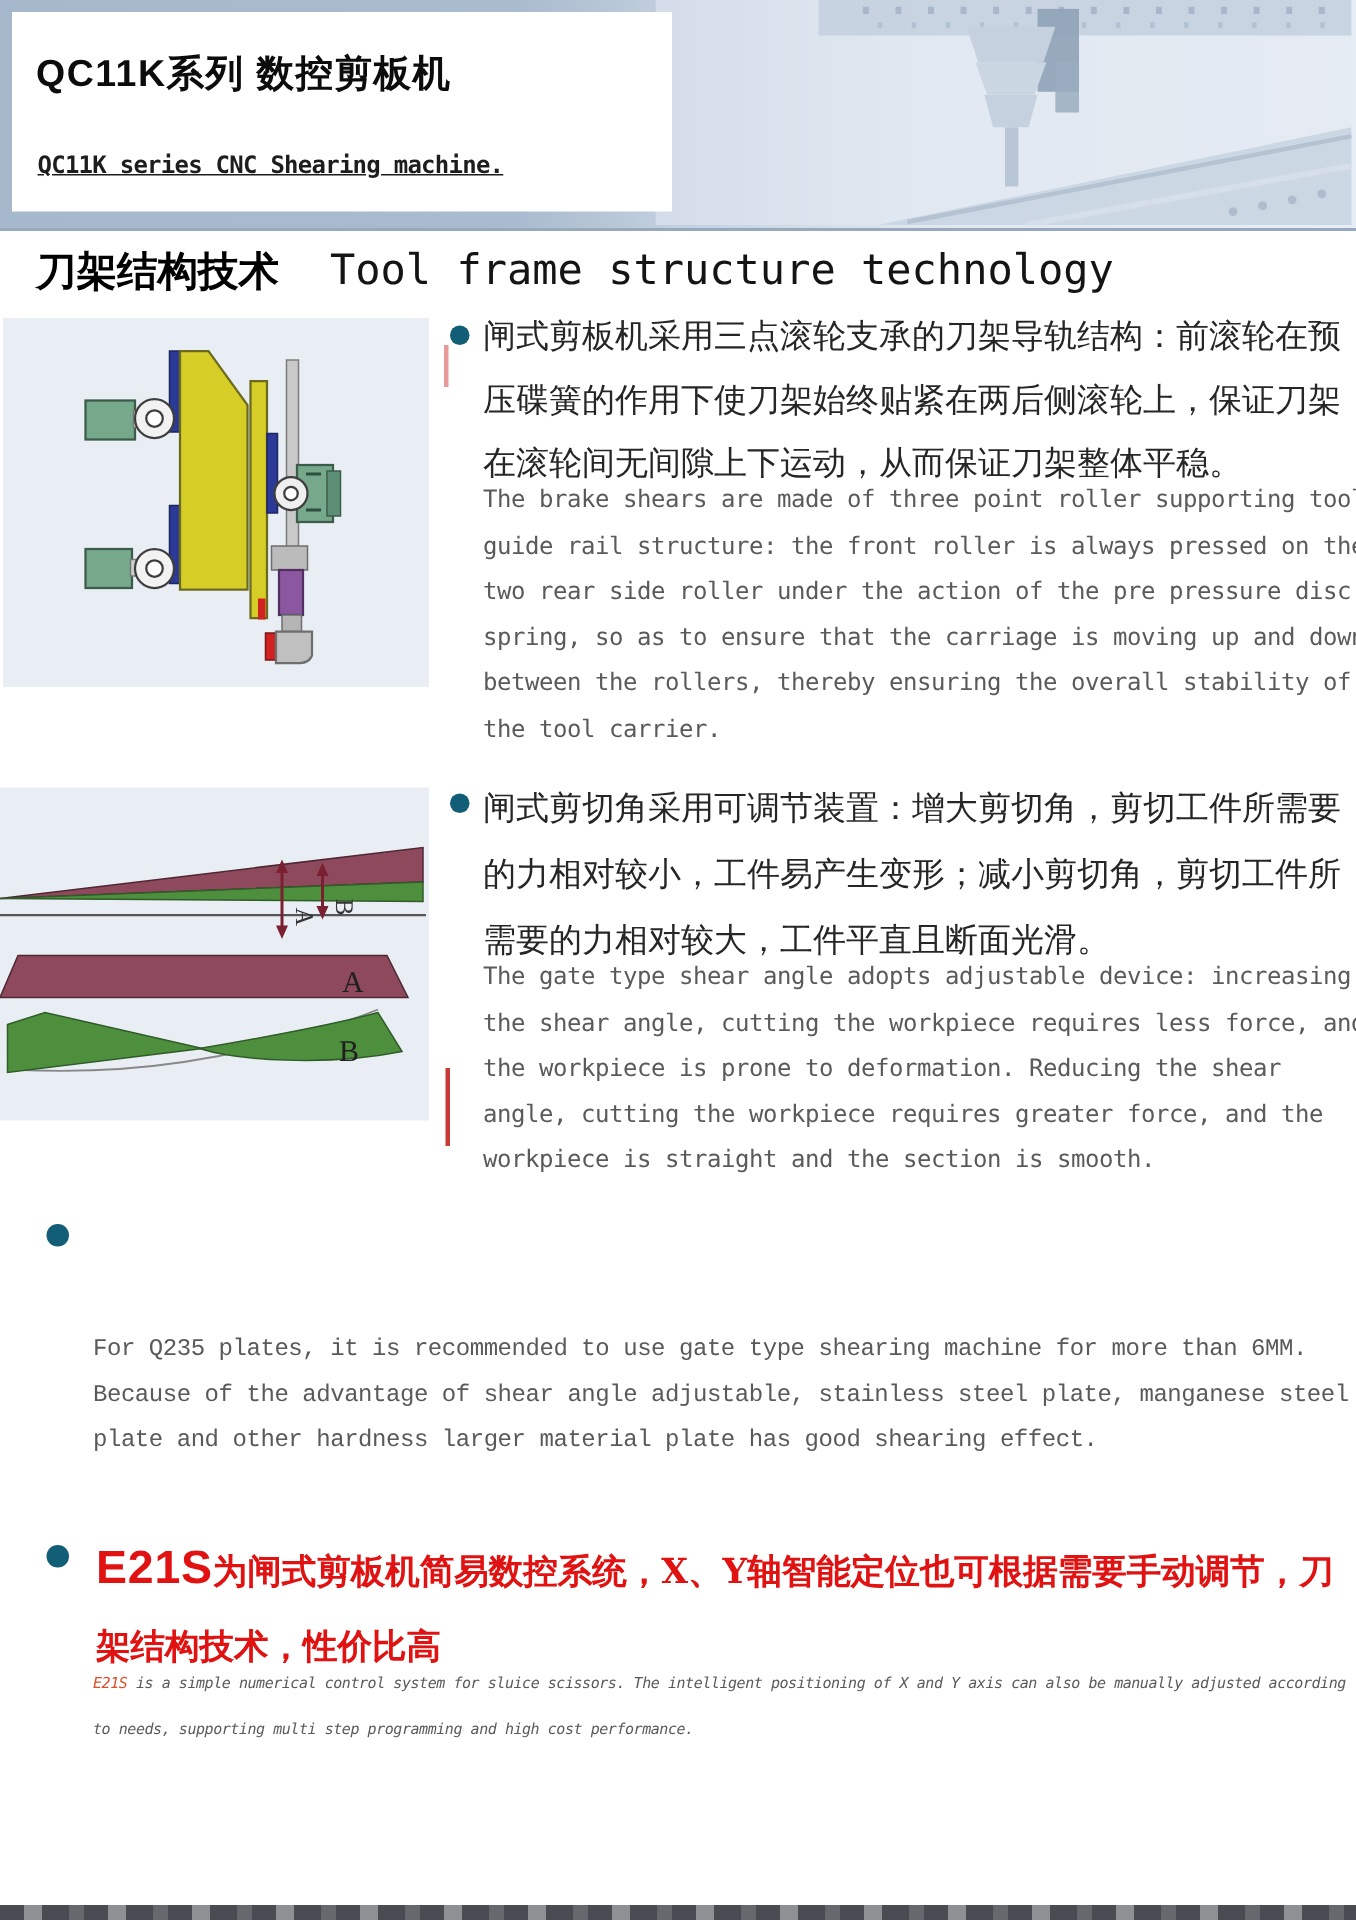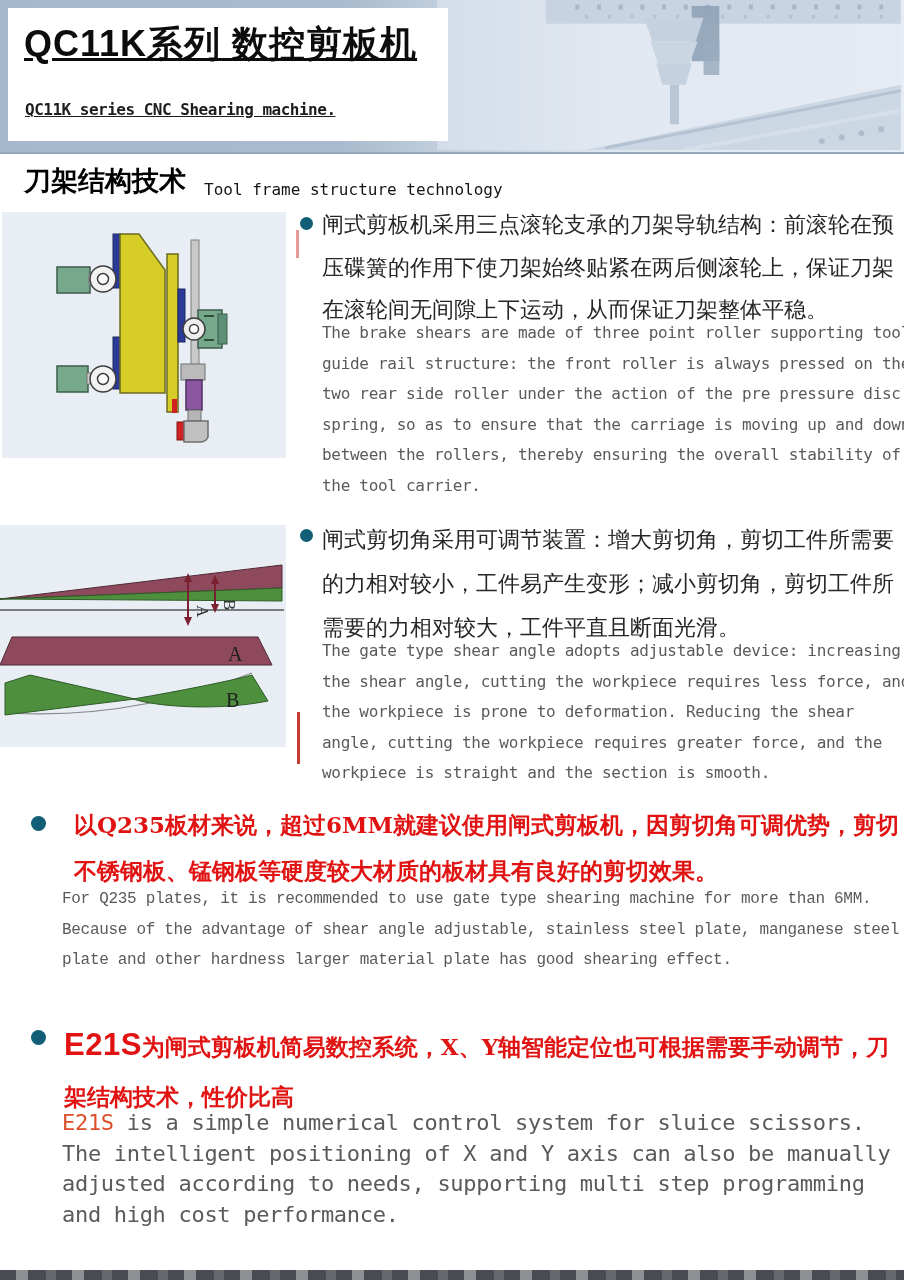--- a/index.html
+++ b/index.html
@@ -5,31 +5,31 @@
   html,body{margin:0;padding:0;background:#ffffff;}
   .page{position:relative;width:904px;height:1280px;background:#ffffff;overflow:hidden;
         font-family:"DejaVu Sans Mono", monospace;}
 
   
   .header{position:absolute;left:0;top:0;width:904px;height:152px;
           background:linear-gradient(90deg,#a6b8cb 0%,#a9bbce 38%,#c7d3e1 52%,#dfe7f0 68%,#e7edf4 100%);
           border-bottom:2px solid #97a9bd;}
   .photo{position:absolute;right:0;top:0;width:470px;height:150px;}
   .title-box{position:absolute;left:8px;top:8px;width:440px;height:133px;background:#ffffff;}
-  .main-title{position:absolute;left:16px;top:12px;width:410px;
-              font-family:"Liberation Sans", sans-serif;font-weight:700;font-size:36px;
-              letter-spacing:1px;color:#0c0c0c;white-space:nowrap;text-decoration:underline;}
+  .main-title{position:absolute;left:16px;top:24px;width:410px;
+              font-family:"Liberation Sans", sans-serif;font-weight:700;font-size:25px;
+              letter-spacing:1px;color:#0c0c0c;white-space:nowrap;}
   .sub-title{position:absolute;left:17px;top:92px;width:410px;
              font-family:"DejaVu Sans Mono", monospace;font-weight:700;font-size:16px;
              letter-spacing:-0.5px;color:#1d1d1d;white-space:nowrap;text-decoration:underline;}
 
   
-  .section-title{position:absolute;left:24px;top:163px;display:flex;align-items:flex-end;gap:18px;}
+  .section-title{position:absolute;left:24px;top:163px;display:flex;align-items:flex-start;gap:34px;}
   .st-zh{font-family:"Liberation Sans", sans-serif;font-weight:600;font-size:27px;color:#000;}
-  .st-en{font-family:"DejaVu Sans Mono", monospace;font-size:16px;color:#141414;}
+  .st-en{font-family:"DejaVu Sans Mono", monospace;font-size:28px;color:#141414;}
 
   
   .fig1{position:absolute;left:2px;top:212px;width:284px;height:246px;background:#e9eef5;}
   .fig2{position:absolute;left:0;top:525px;width:286px;height:222px;background:#e9eef5;}
 
   
   .bullet{position:absolute;border-radius:50%;background:#115e76;}
   .b1{left:300px;top:217px;width:13px;height:13px;}
   .b2{left:300px;top:529px;width:13px;height:13px;}
   .b3{left:31px;top:816px;width:15px;height:15px;}
@@ -42,21 +42,21 @@
   .en1{position:absolute;left:322px;top:318px;width:588px;font-size:16px;line-height:30.5px;}
   .zh2{position:absolute;left:322px;top:518px;width:578px;font-size:22px;line-height:44px;}
   .en2{position:absolute;left:322px;top:636px;width:588px;font-size:16px;line-height:30.5px;}
   .zh3{position:absolute;left:74px;top:802px;width:828px;font-size:23px;line-height:46px;
        font-weight:600;color:#e01312;}
   .en3{position:absolute;left:62px;top:884px;width:838px;font-size:16px;line-height:30.5px;font-family:Liberation Mono, monospace;}
   .zh4{position:absolute;left:64px;top:1020px;width:832px;font-size:23px;line-height:50px;
        font-weight:600;color:#e01312;}
   .e21s-big{font-family:"Liberation Sans", sans-serif;font-weight:700;font-size:31px;
             letter-spacing:0.5px;color:#e01312;}
-  .en4{position:absolute;left:62px;top:1108px;width:838px;font-size:22px;line-height:30.5px;}
+  .en4{position:absolute;left:62px;top:1108px;width:838px;font-size:10px;line-height:30.5px;font-style:italic;}
   .e21s-en{color:#dd4f28;}
 
   
   .redmark1{position:absolute;left:296px;top:230px;width:3px;height:28px;background:#e89a9a;}
   .redmark2{position:absolute;left:297px;top:712px;width:3px;height:52px;background:#c63b36;}
   .bottom-strip{position:absolute;left:0;top:1270px;width:904px;height:10px;background:#484c52;}
   .bottom-strip::after{content:"";position:absolute;inset:0;
       background:repeating-linear-gradient(90deg,rgba(255,255,255,0) 0 16px,rgba(255,255,255,.38) 16px 28px,
                  rgba(255,255,255,0) 28px 46px,rgba(255,255,255,.16) 46px 56px);}
 </style>
@@ -151,21 +151,20 @@
 
   <span class="bullet b1"></span>
   <div class="zh zh1">闸式剪板机采用三点滚轮支承的刀架导轨结构：前滚轮在预压碟簧的作用下使刀架始终贴紧在两后侧滚轮上，保证刀架在滚轮间无间隙上下运动，从而保证刀架整体平稳。</div>
   <div class="en en1">The brake shears are made of three point roller supporting tool guide rail structure: the front roller is always pressed on the two rear side roller under the action of the pre pressure disc spring, so as to ensure that the carriage is moving up and down between the rollers, thereby ensuring the overall stability of the tool carrier.</div>
 
   <span class="bullet b2"></span>
   <div class="zh zh2">闸式剪切角采用可调节装置：增大剪切角，剪切工件所需要的力相对较小，工件易产生变形；减小剪切角，剪切工件所需要的力相对较大，工件平直且断面光滑。</div>
   <div class="en en2">The gate type shear angle adopts adjustable device: increasing the shear angle, cutting the workpiece requires less force, and the workpiece is prone to deformation. Reducing the shear angle, cutting the workpiece requires greater force, and the workpiece is straight and the section is smooth.</div>
 
   <span class="bullet b3"></span>
-  <div class="zh zh3">以Q235板材来说，超过6MM就建议使用闸式剪板机，因剪切角可调优势，剪切不锈钢板、锰钢板等硬度较大材质的板材具有良好的剪切效果。</div>
   <div class="en en3">For Q235 plates, it is recommended to use gate type shearing machine for more than 6MM. Because of the advantage of shear angle adjustable, stainless steel plate, manganese steel plate and other hardness larger material plate has good shearing effect.</div>
 
   <span class="bullet b4"></span>
   <div class="zh zh4">
     <span class="e21s-big">E21S</span><span>为闸式剪板机简易数控系统，X、Y轴智能定位也可根据需要手动调节，刀架结构技术，性价比高</span>
   </div>
   <div class="en en4">
     <span class="e21s-en">E21S</span><span> is a simple numerical control system for sluice scissors. The intelligent positioning of X and Y axis can also be manually adjusted according to needs, supporting multi step programming and high cost performance.</span>
   </div>
 

